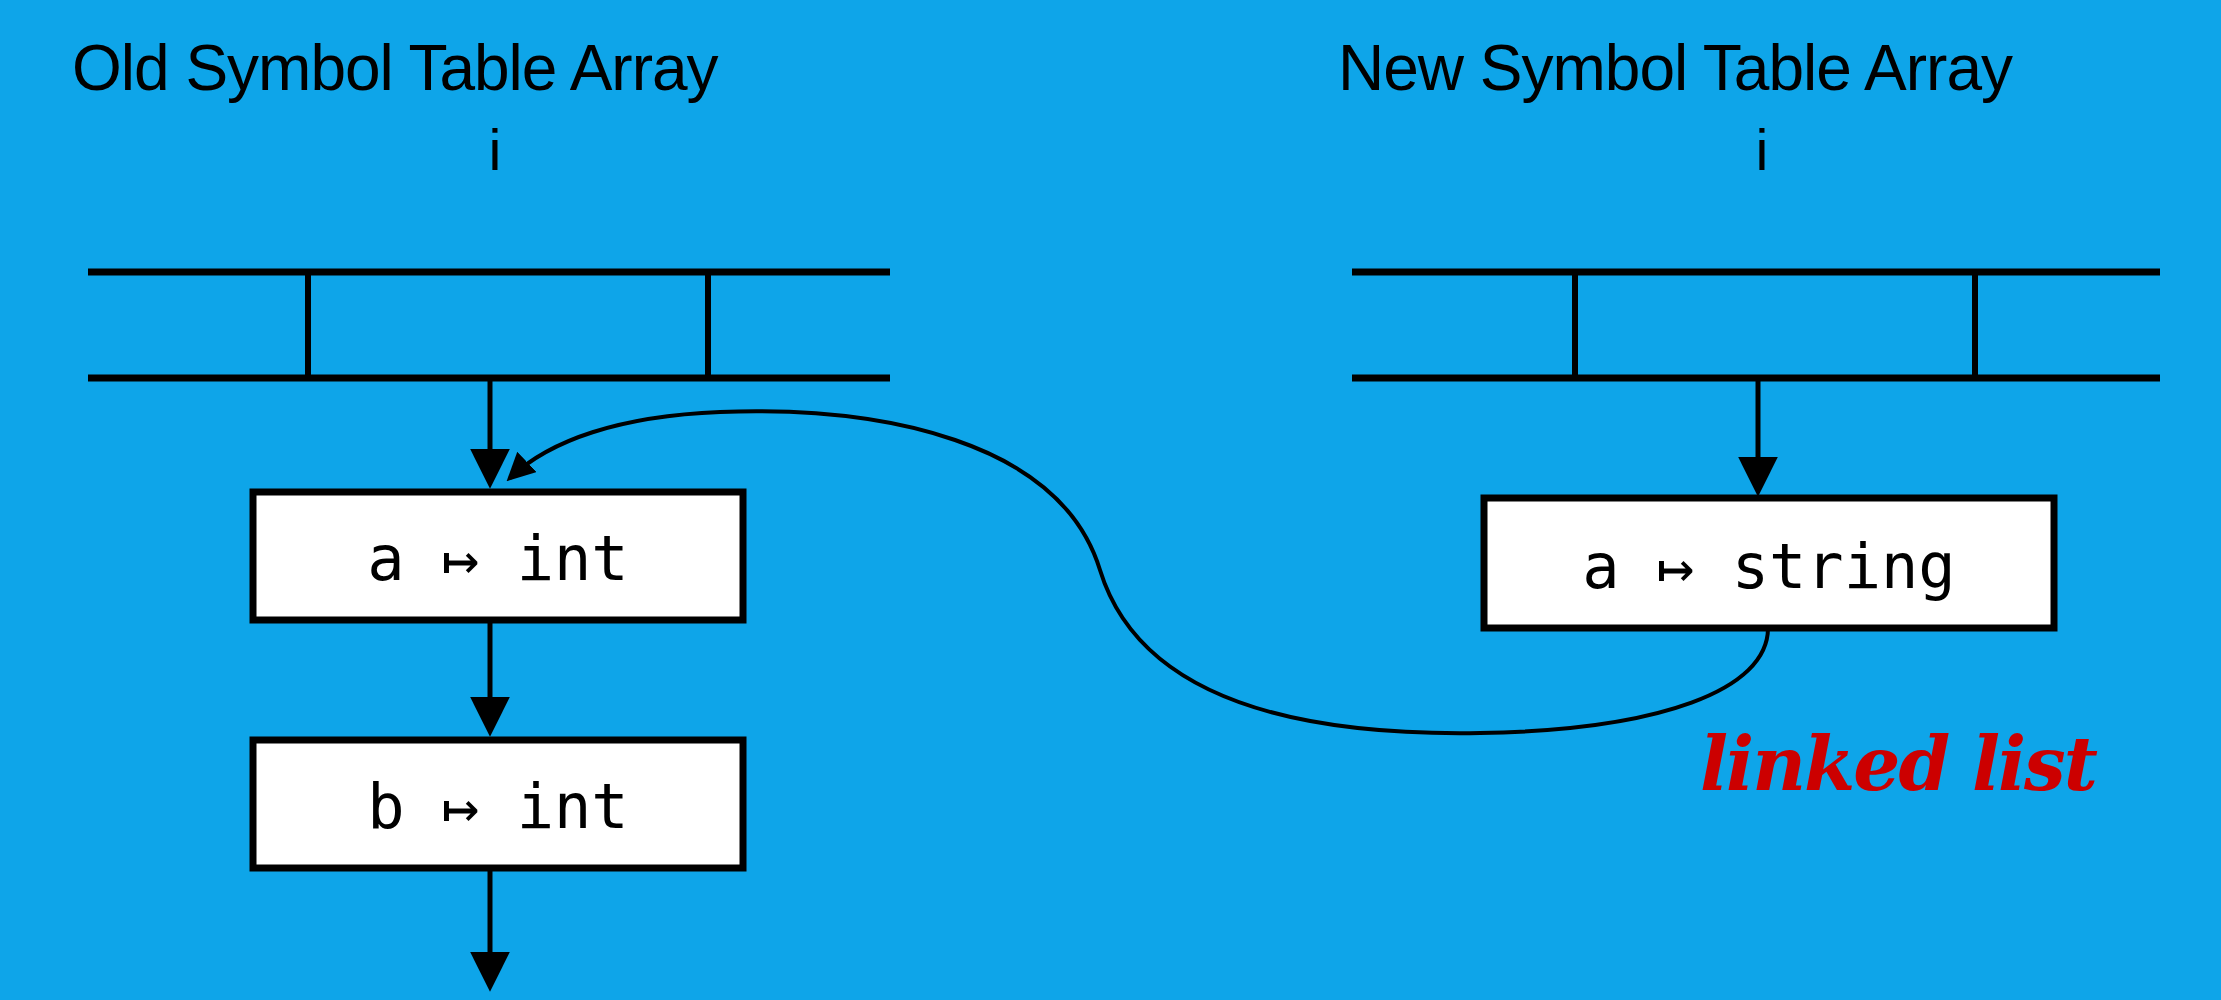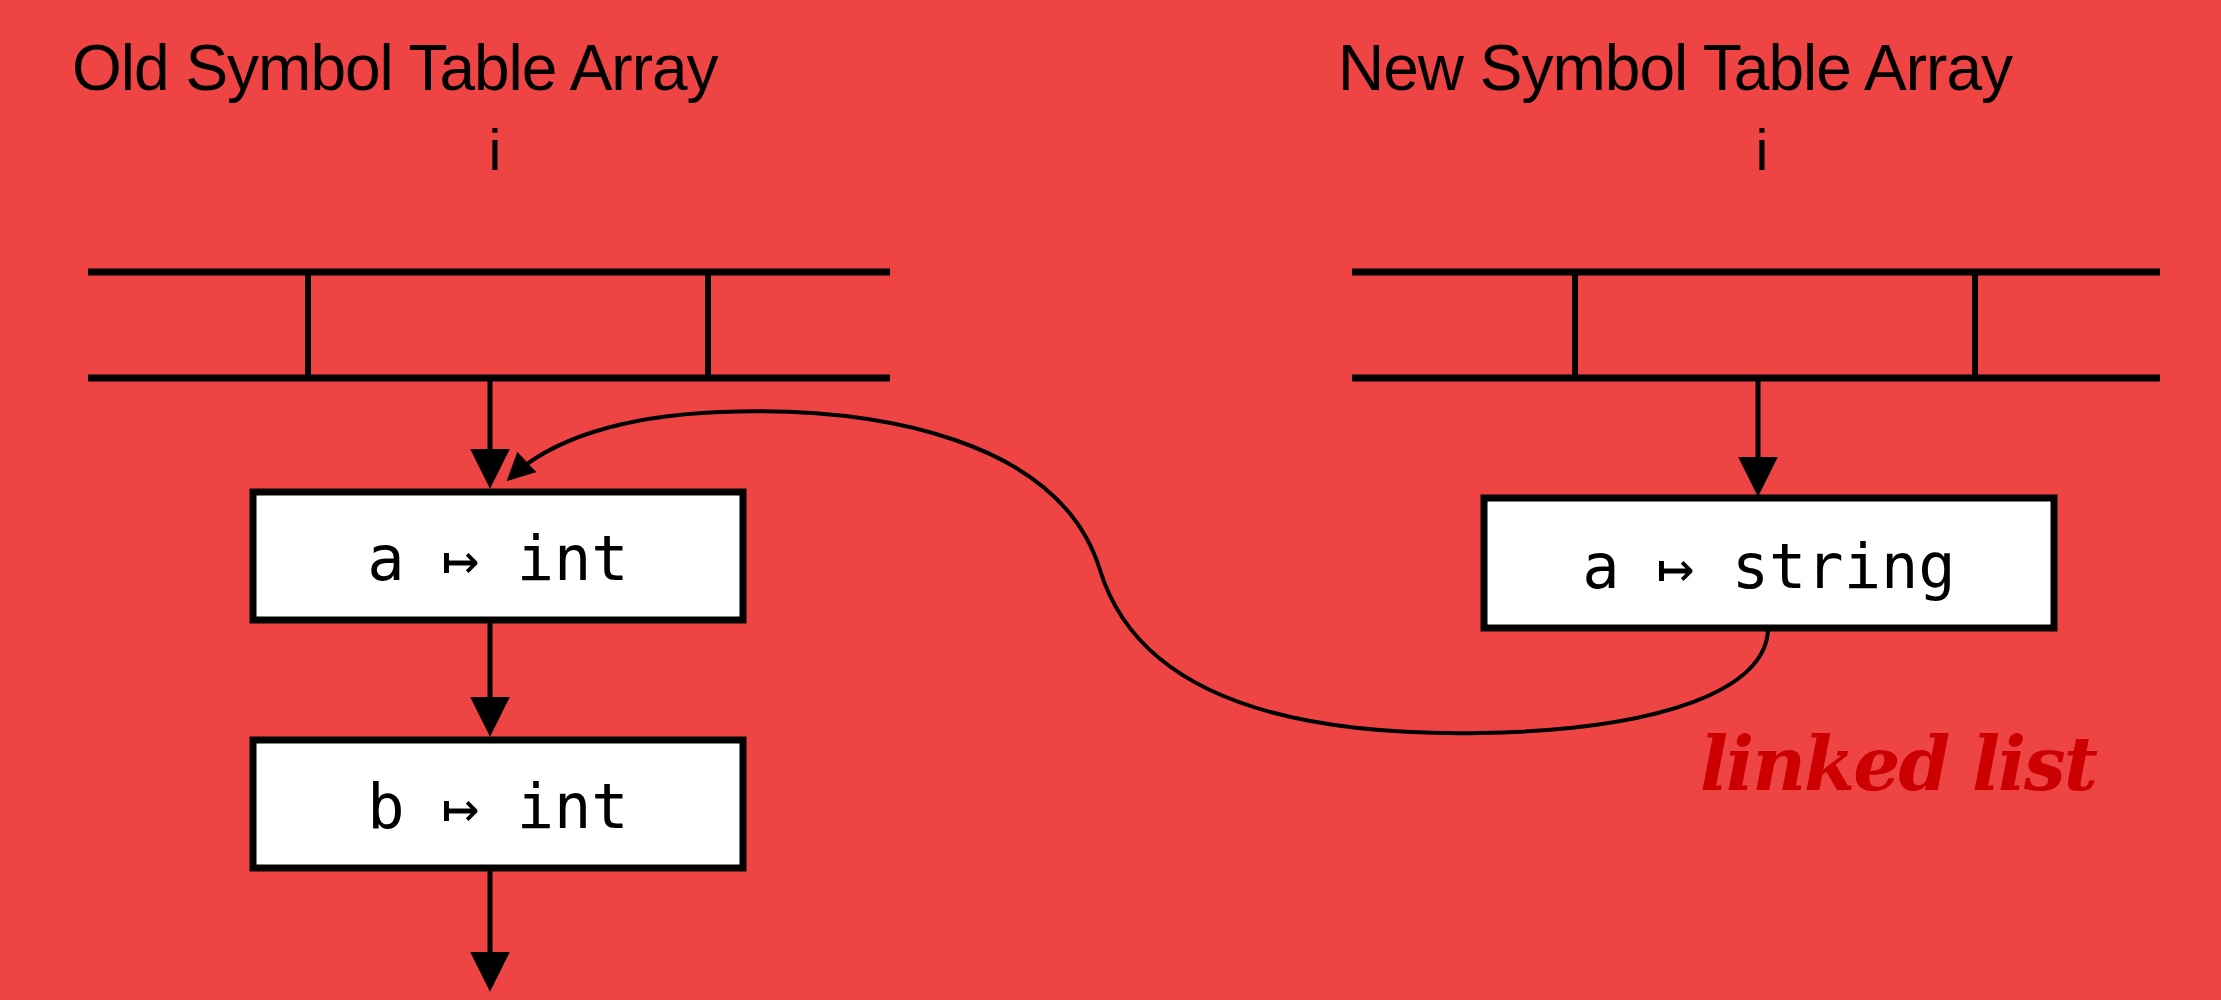--- a/index.html
+++ b/index.html
@@ -9,21 +9,21 @@
     background: #ffffff;
   }
   body {
     font-family: "Liberation Sans", sans-serif;
     color: #000000;
   }
   #canvas {
     position: relative;
     width: 2221px;
     height: 1000px;
-    background: #ef4444;
+    background: #0ea5e9;
     overflow: hidden;
   }
   #diagram-svg {
     position: absolute;
     left: 0;
     top: 0;
     width: 2221px;
     height: 1000px;
     display: block;
   }

